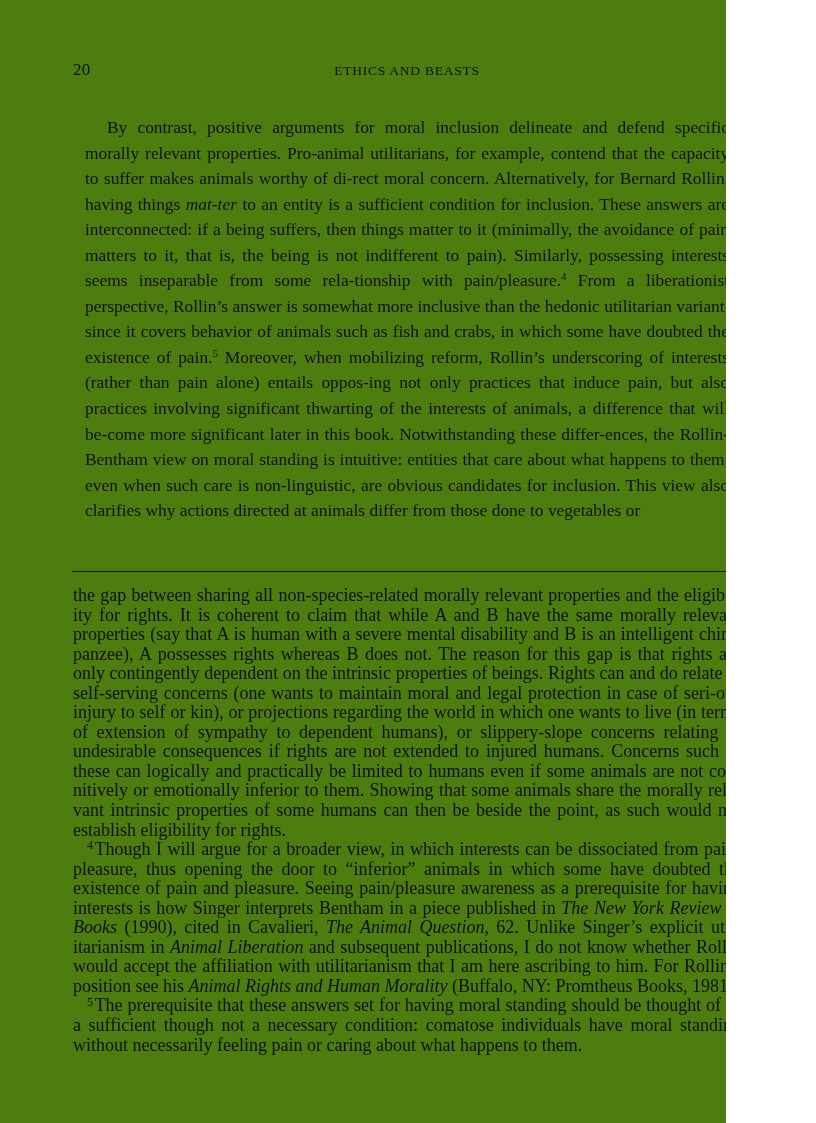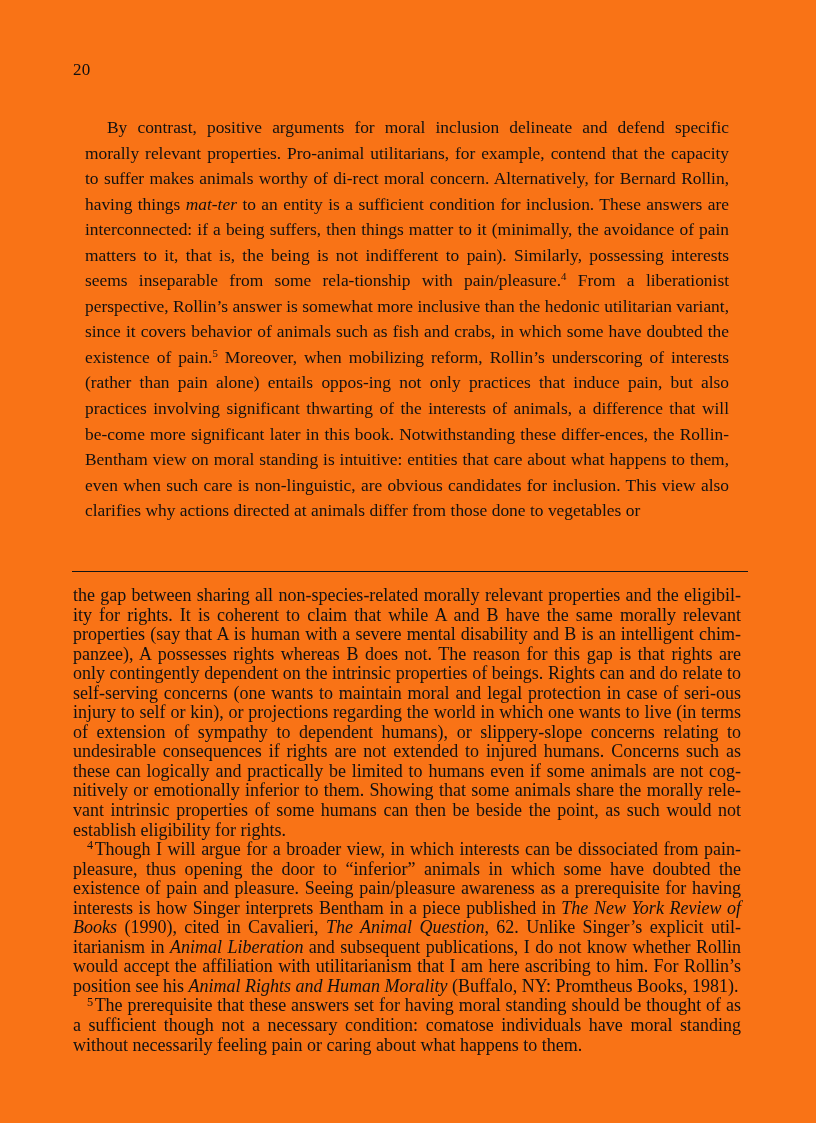--- a/index.html
+++ b/index.html
@@ -7,23 +7,23 @@
     padding: 0;
     background: #ffffff;
   }
   body {
     font-family: "Liberation Serif", "DejaVu Serif", serif;
     color: #111111;
     -webkit-font-smoothing: antialiased;
   }
   #page {
     position: relative;
-    width: 816px;
+    width: 726px;
     height: 1123px;
-    background: #f97316;
+    background: #4d7c0f;
     overflow: hidden;
     box-sizing: border-box;
   }
 
   
   .running-head {
     position: absolute;
     left: 73px;
     top: 60px;
     width: 668px;
@@ -107,20 +107,21 @@
     padding-right: 1.5px;
   }
 </style>
 </head>
 <body>
 
 <div id="page">
 
   <div class="running-head">
     <span class="folio">20</span>
+    <span class="head-title">ETHICS AND BEASTS</span>
   </div>
 
   <div class="body-block">
     <p class="body-para">By contrast, positive arguments for moral inclusion delineate and defend specific morally relevant properties. Pro-animal utilitarians, for example, contend that the capacity to suffer makes animals worthy of di-rect moral concern. Alternatively, for Bernard Rollin, having things <i>mat-ter</i> to an entity is a sufficient condition for inclusion. These answers are interconnected: if a being suffers, then things matter to it (minimally, the avoidance of pain matters to it, that is, the being is not indifferent to pain). Similarly, possessing interests seems inseparable from some rela-tionship with pain/pleasure.<sup>4</sup> From a liberationist perspective, Rollin’s answer is somewhat more inclusive than the hedonic utilitarian variant, since it covers behavior of animals such as fish and crabs, in which some have doubted the existence of pain.<sup>5</sup> Moreover, when mobilizing reform, Rollin’s underscoring of interests (rather than pain alone) entails oppos-ing not only practices that induce pain, but also practices involving significant thwarting of the interests of animals, a difference that will be-come more significant later in this book. Notwithstanding these differ-ences, the Rollin-Bentham view on moral standing is intuitive: entities that care about what happens to them, even when such care is non-linguistic, are obvious candidates for inclusion. This view also clarifies why actions directed at animals differ from those done to vegetables or</p>
   </div>
 
   <div class="fn-rule"></div>
 
   <div class="footnote-block">
     <p class="fn-para">the gap between sharing all non-species-related morally relevant properties and the eligibil-ity for rights. It is coherent to claim that while A and B have the same morally relevant properties (say that A is human with a severe mental disability and B is an intelligent chim-panzee), A possesses rights whereas B does not. The reason for this gap is that rights are only contingently dependent on the intrinsic properties of beings. Rights can and do relate to self-serving concerns (one wants to maintain moral and legal protection in case of seri-ous injury to self or kin), or projections regarding the world in which one wants to live (in terms of extension of sympathy to dependent humans), or slippery-slope concerns relating to undesirable consequences if rights are not extended to injured humans. Concerns such as these can logically and practically be limited to humans even if some animals are not cog-nitively or emotionally inferior to them. Showing that some animals share the morally rele-vant intrinsic properties of some humans can then be beside the point, as such would not establish eligibility for rights.</p>

